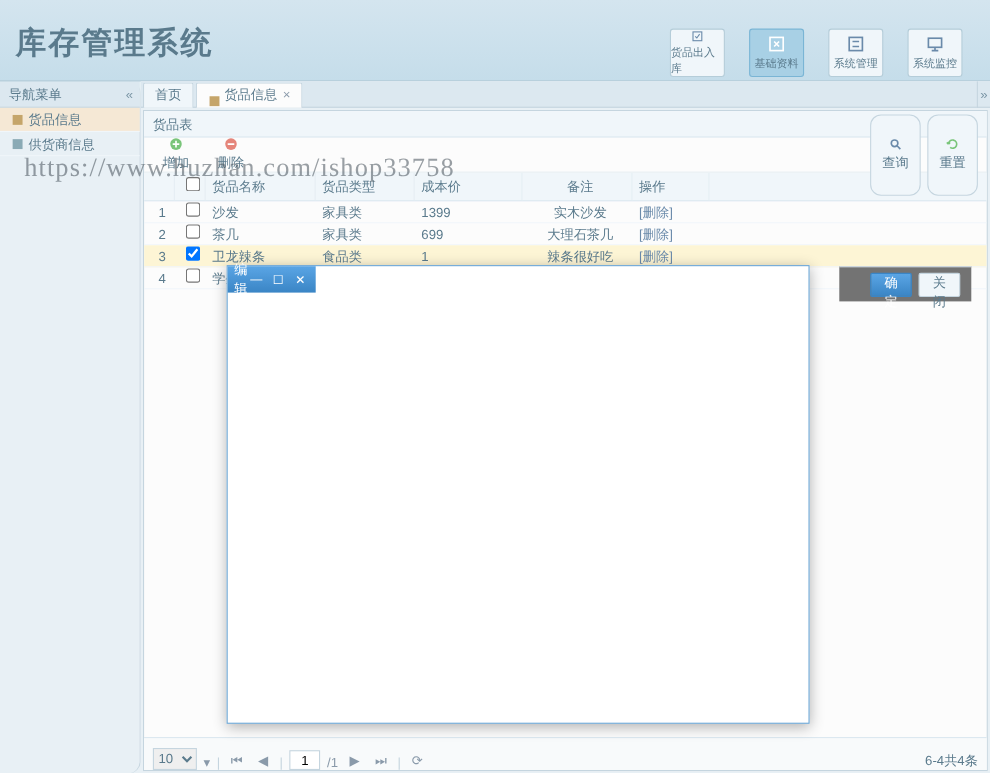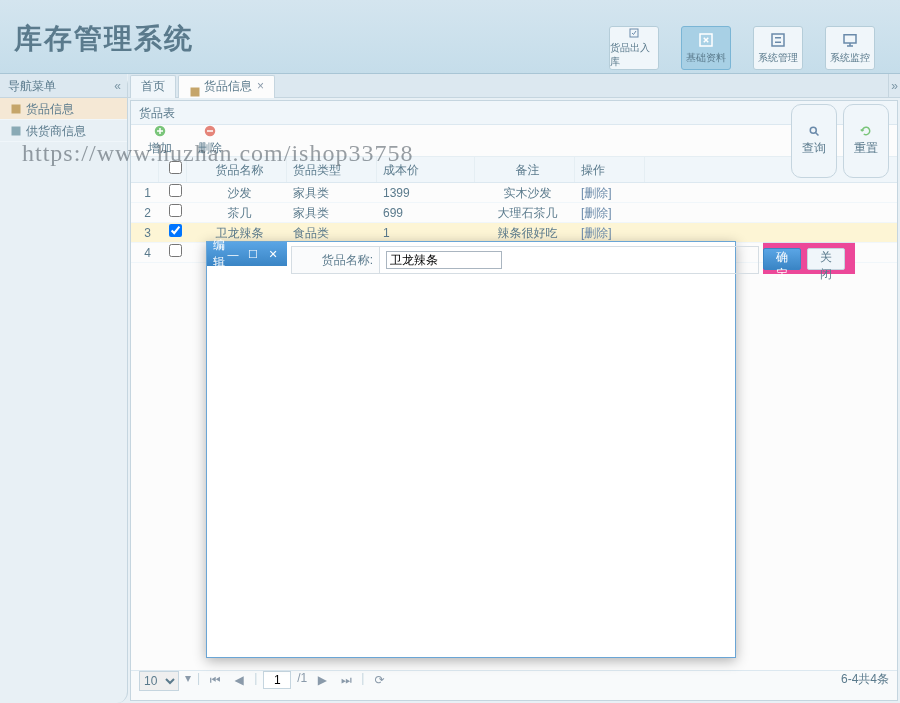--- a/index.html
+++ b/index.html
@@ -47,46 +47,46 @@
 .tb-right .tb-btn { background: #f0f6fa; border: 1px solid #c5d5df; border-radius: 10px; padding: 20px 10px; }
 
 .grid { flex: 1; overflow: auto; }
 .grid-header { display: flex; height: 26px; background: #f0f6fa; border-bottom: 1px solid #dce8f0; }
 .grid-header .cell { line-height: 26px; color: #5a7a8c; padding-left: 6px; border-right: 1px solid #e5eef3; }
 .grid-row { display: flex; height: 20px; border-bottom: 1px solid #f0f6fa; }
 .grid-row.selected { background: #fdf5d5; }
 .grid-row .cell { line-height: 20px; color: #5a7a8c; padding-left: 6px; border-right: 1px solid transparent; }
 .cell-num { width: 28px; text-align: center; border-right: 1px solid #e5eef3; color: #8a9aaa; }
 .cell-chk { width: 28px; text-align: center; border-right: 1px solid #e5eef3; }
-.cell-name { width: 100px; text-align: center; }
+.cell-name { width: 100px; }
 .cell-type { width: 90px; }
 .cell-price { width: 98px; }
 .cell-remark { width: 100px; text-align: center; }
 .cell-op { width: 70px; }
 .op-link { color: #6a8aaa; cursor: pointer; }
 
-.pager { height: 30px; border-top: 1px solid #dce8f0; display: flex; align-items: flex-start; padding: 0 8px; gap: 6px; color: #8a9aaa; background: #f8fafb; }
+.pager { height: 30px; border-top: 1px solid #dce8f0; display: flex; align-items: flex-end; padding: 0 8px; gap: 6px; color: #8a9aaa; background: #f8fafb; }
 .pager select { width: 40px; height: 20px; border: 1px solid #c5d5df; color: #5a7a8c; }
 .pager .pbtn { width: 18px; height: 18px; display: flex; align-items: center; justify-content: center; cursor: pointer; color: #8a9aaa; }
 .pager input { width: 28px; height: 18px; border: 1px solid #c5d5df; text-align: center; }
 .pager .sep { color: #c5d5df; }
 .pager .info { margin-left: auto; color: #5a7a8c; }
 .dialog { position: absolute; left: 206px; top: 241px; width: 530px; height: 417px; background: #fff; border: 1px solid #6aa5d5; box-shadow: 0 3px 12px rgba(0,0,0,0.3); display: flex; flex-direction: row; }
 .dialog-title { height: 24px; background: linear-gradient(#5aa5e5, #3a85c5); color: #fff; display: flex; align-items: center; padding: 0 6px; }
 .dialog-title-text { flex: 1; }
 .dialog-ctrl { display: flex; gap: 4px; }
 .dialog-ctrl span { width: 16px; height: 14px; display: flex; align-items: center; justify-content: center; cursor: pointer; color: #fff; font-size: 11px; }
 .dialog-body { flex: 1; padding: 4px; }
 .form-table { width: 468px; border-collapse: collapse; margin: 0 auto; }
 .form-table td { border: 1px solid #d5dde3; padding: 4px 6px; vertical-align: middle; }
 .form-table .label-cell { width: 88px; text-align: right; color: #5a7a8c; background: #fafbfc; }
 .form-table input[type=text] { width: 116px; height: 18px; border: 1px solid #aab5c0; padding: 0 3px; }
 .form-table select { width: 120px; height: 20px; border: 1px solid #aab5c0; }
 .form-table textarea { width: 130px; height: 30px; border: 1px solid #aab5c0; padding: 2px 3px; resize: both; }
-.dialog-footer { height: 32px; border-top: 1px solid #dce8f0; display: flex; align-items: center; justify-content: flex-end; gap: 6px; padding-right: 10px; background: #ec4899; }
+.dialog-footer { height: 32px; border-top: 1px solid #dce8f0; display: flex; align-items: center; justify-content: flex-end; gap: 6px; padding-right: 10px; background: #737373; padding-left: 28px; }
 .dlg-btn { height: 22px; padding: 0 12px; border: 1px solid #c5d5df; background: #f0f6fa; border-radius: 2px; cursor: pointer; color: #5a7a8c; }
 .dlg-btn.primary { background: linear-gradient(#5aa5e5, #3a85c5); color: #fff; border-color: #3a85c5; }
 
 .watermark { position: absolute; left: 22px; top: 140px; font-size: 24px; color: rgba(70,80,90,0.55); font-family: serif; letter-spacing: 1px; pointer-events: none; z-index: 50; }
 </style>
 </head>
 <body>
 
 <div class="topbar">
   <div class="logo">库存管理系统</div>
@@ -267,24 +267,20 @@
     <span class="dialog-title-text">编辑</span>
     <div class="dialog-ctrl">
       <span>—</span>
       <span>☐</span>
       <span>✕</span>
     </div>
   </div>
   <div class="dialog-body">
     <table class="form-table">
       <tbody>
-          <tr>
-        <td class="label-cell">货品名称:</td>
-        <td><input type="text" value="卫龙辣条" style=""></td>
-      </tr>
     </tbody>
       </table>
   </div>
   <div class="dialog-footer">
     <button class="dlg-btn primary">确定</button>
     <button class="dlg-btn">关闭</button>
   </div>
 </div>
 
 </body></html>

